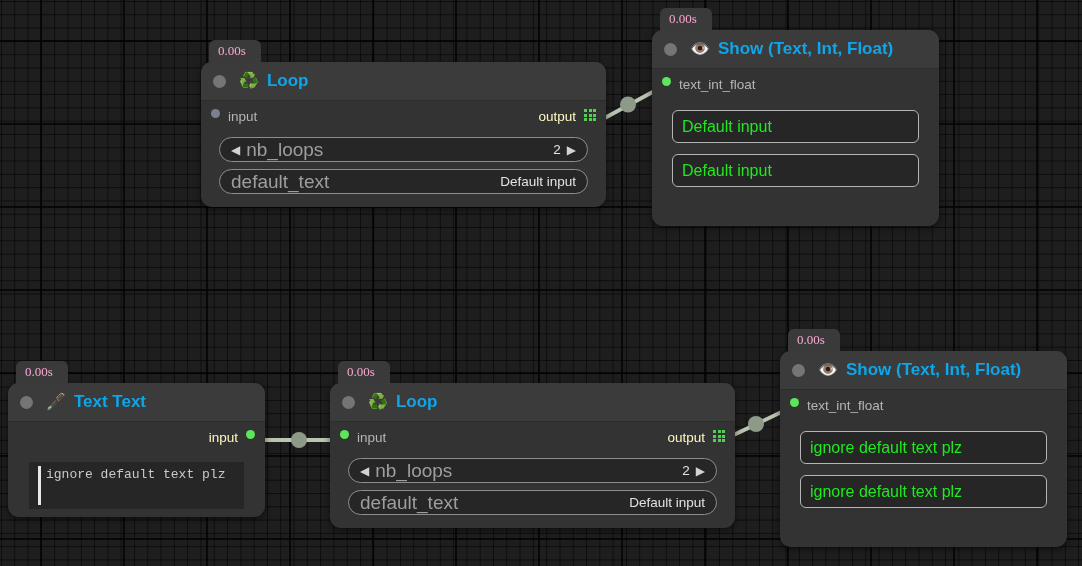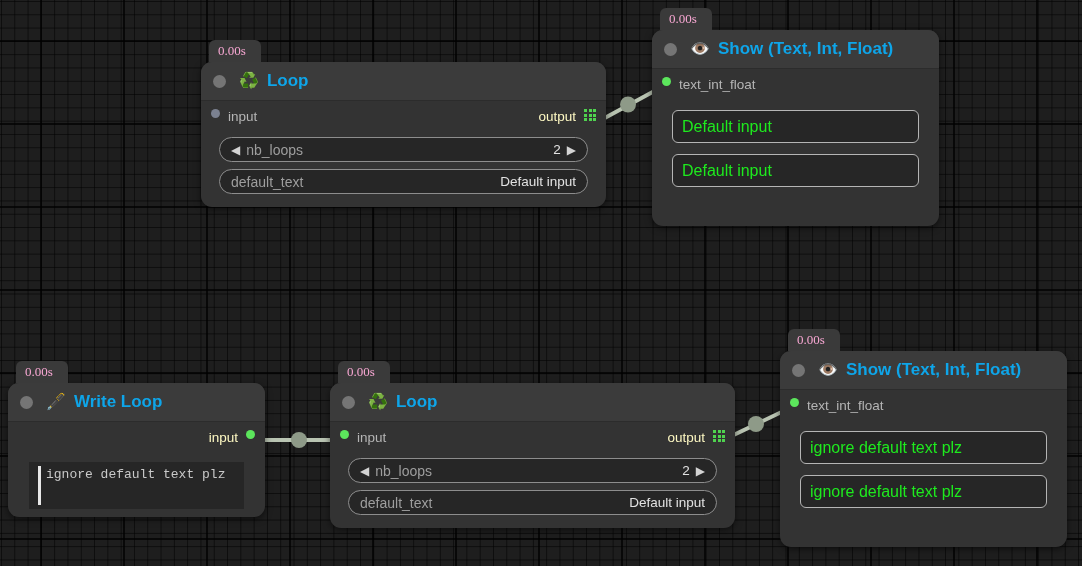--- a/index.html
+++ b/index.html
@@ -154,21 +154,21 @@
   .pill .arrow {
     color: #d3d3d3;
     font-size: 12px;
     line-height: 1;
     flex: 0 0 auto;
   }
   .pill .arrow.left { margin-right: 6px; }
   .pill .arrow.right { margin-left: 6px; }
   .pill .pname {
     color: #9e9e9e;
-    font-size: 14px;
+    font-size: 19px;
     white-space: nowrap;
   }
   .pill .pspacer { flex: 1 1 auto; }
   .pill .pval {
     color: #e2e2e2;
     font-size: 13.5px;
     white-space: nowrap;
   }
 
   
@@ -296,21 +296,21 @@
         <span class="show-text">Default input</span>
       </div>
     </div>
   </div>
 
   <div class="node" id="node-write-text" style="left:8px; top:383px; width:257px; height:134px;">
     <div class="time-badge">0.00s</div>
     <div class="node-header">
       <span class="collapse-dot"></span>
       <span class="node-icon">🖋️</span>
-      <span class="node-title">Write Loop</span>
+      <span class="node-title">Text Text</span>
     </div>
     <div class="node-body">
       <div class="port-row out-row">
         <span class="port-label-right">input</span>
         <span class="port-dot green"></span>
       </div>
       <div class="text-area">
         <span class="caret"></span>
         <span class="mono-text">ignore default text plz</span>
       </div>

